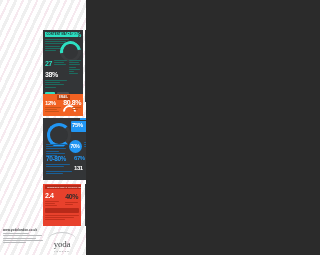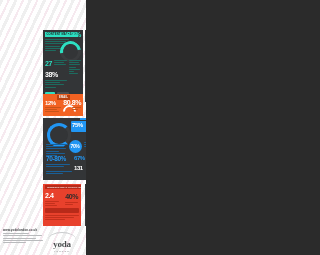--- a/index.html
+++ b/index.html
@@ -44,21 +44,21 @@
   .sec-orng .ln{background:#8a4418;}
 
   .donut{position:absolute;border-radius:50%;}
   .footer-url{position:absolute;left:3px;top:228px;width:44px;}
   .fu-title{font-size:2.9px;font-weight:bold;color:#3a3c3e;letter-spacing:.1px;}
   .fu-ln{height:1px;background:#b9bbbd;margin-top:1.2px;border-radius:.5px;}
   .logo{
     position:absolute;right:4px;top:231px;width:40px;height:20px;
     display:flex;flex-direction:column;align-items:center;justify-content:center;
   }
-  .logo-txt{font-family:"Liberation Serif",serif;font-size:9px;font-weight:bold;color:#4a4c4e;line-height:9px;letter-spacing:-.2px;margin-top:10px;}
+  .logo-txt{font-family:"Liberation Serif",serif;font-size:9px;font-weight:normal;color:#4a4c4e;line-height:9px;letter-spacing:-.2px;margin-top:10px;}
   .logo-sub{font-size:2.2px;color:#8a8c8e;letter-spacing:1.1px;margin-top:.5px;}
   .swoosh{position:absolute;left:6px;top:1px;width:28px;height:7px;border-top:1px solid #c9cbcd;border-radius:50%/100% 100% 0 0;}
 </style>
 </head>
 <body>
 
 <div class="page">
 
 
   <div class="panel sec-teal" style="left:2px;top:30px;width:40px;height:72px;">

